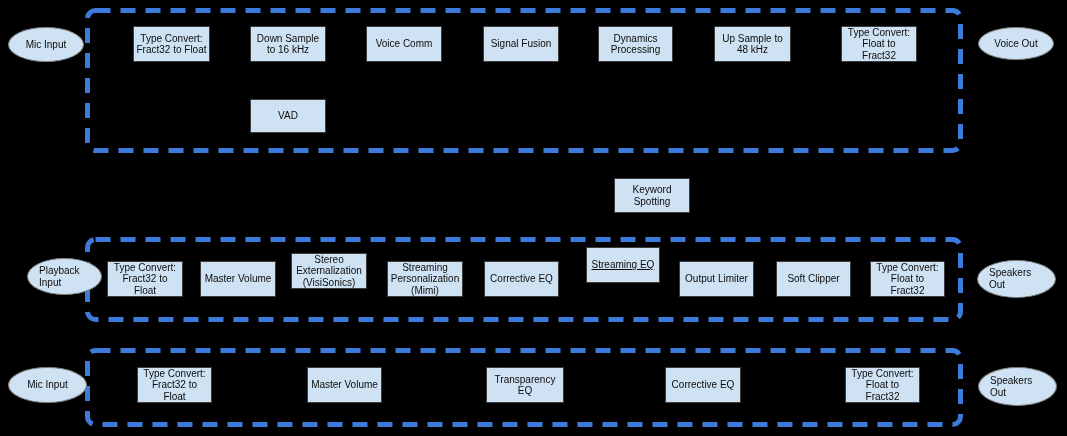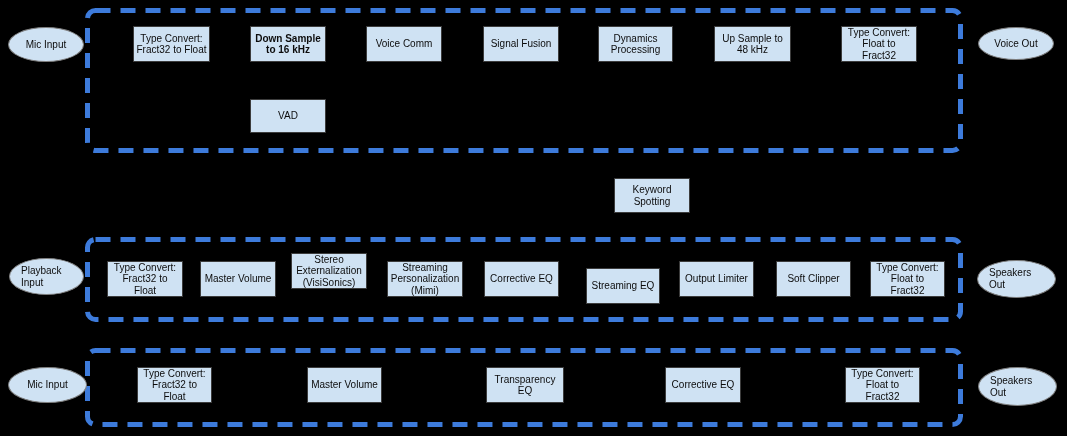--- a/index.html
+++ b/index.html
@@ -32,35 +32,35 @@
 <div id="canvas">
   <svg id="dash-layer" xmlns="http://www.w3.org/2000/svg" viewBox="0 0 1067 436">
       <rect x="87.5" y="10.5" width="873" height="140" rx="8" fill="none" stroke="#3d7bdb" stroke-width="5" stroke-dasharray="15 10"></rect>
       <rect x="87.5" y="239.5" width="873" height="80" rx="8" fill="none" stroke="#3d7bdb" stroke-width="5" stroke-dasharray="15 10"></rect>
       <rect x="87.5" y="350.5" width="873" height="74" rx="8" fill="none" stroke="#3d7bdb" stroke-width="5" stroke-dasharray="15 10"></rect>
     </svg>
 
 <div class="oval" style="left: 8px; top: 27px; width: 76px; height: 35px;">Mic Input</div>
     <div class="oval" style="left: 978px; top: 27px; width: 76px; height: 33px;">Voice Out</div>
     <div class="node" style="left: 133px; top: 26px; width: 77px; height: 36px;">Type Convert: Fract32 to Float</div>
-    <div class="node" style="left: 250px; top: 26px; width: 76px; height: 36px; font-weight: bold;">Down Sample to 16 kHz</div>
+    <div class="node" style="left: 250px; top: 26px; width: 76px; height: 36px;">Down Sample to 16 kHz</div>
     <div class="node" style="left: 366px; top: 26px; width: 76px; height: 36px;">Voice Comm</div>
     <div class="node" style="left: 483px; top: 26px; width: 76px; height: 36px;">Signal Fusion</div>
     <div class="node" style="left: 598px; top: 26px; width: 75px; height: 36px;">Dynamics Processing</div>
     <div class="node" style="left: 714px; top: 26px; width: 77px; height: 36px;">Up Sample to 48 kHz</div>
     <div class="node" style="left: 841px; top: 26px; width: 76px; height: 36px;">Type Convert: Float to Fract32</div>
     <div class="node" style="left: 250px; top: 99px; width: 76px; height: 34px;">VAD</div>
-    <div class="oval" style="left: 9px; top: 258px; width: 75px; height: 37px;">Playback Input</div>
+    <div class="oval" style="left: 27px; top: 258px; width: 75px; height: 37px;">Playback Input</div>
     <div class="oval" style="left: 977px; top: 260px; width: 79px; height: 38px;">Speakers Out</div>
     <div class="node" style="left: 107px; top: 261px; width: 76px; height: 36px;">Type Convert: Fract32 to Float</div>
     <div class="node" style="left: 200px; top: 261px; width: 76px; height: 36px;">Master Volume</div>
     <div class="node" style="left: 291px; top: 253px; width: 76px; height: 36px;">Stereo Externalization (VisiSonics)</div>
     <div class="node" style="left: 387px; top: 261px; width: 76px; height: 36px;">Streaming Personalization (Mimi)</div>
     <div class="node" style="left: 484px; top: 261px; width: 75px; height: 36px;">Corrective EQ</div>
-    <div class="node" style="left: 586px; top: 268px; width: 74px; height: 36px;">Streaming EQ</div>
+    <div class="node" style="left: 586px; top: 247px; width: 74px; height: 36px; text-decoration: underline;">Streaming EQ</div>
     <div class="node" style="left: 679px; top: 261px; width: 75px; height: 36px;">Output Limiter</div>
     <div class="node" style="left: 776px; top: 261px; width: 75px; height: 36px;">Soft Clipper</div>
     <div class="node" style="left: 870px; top: 261px; width: 75px; height: 36px;">Type Convert: Float to Fract32</div>
     <div class="oval" style="left: 8px; top: 367px; width: 79px; height: 36px;">Mic Input</div>
     <div class="oval" style="left: 978px; top: 367px; width: 79px; height: 39px;">Speakers Out</div>
     <div class="node" style="left: 137px; top: 367px; width: 75px; height: 36px;">Type Convert: Fract32 to Float</div>
     <div class="node" style="left: 307px; top: 367px; width: 75px; height: 36px;">Master Volume</div>
     <div class="node" style="left: 486px; top: 367px; width: 78px; height: 36px;">Transparency EQ</div>
     <div class="node" style="left: 665px; top: 367px; width: 76px; height: 36px;">Corrective EQ</div>
     <div class="node" style="left: 845px; top: 367px; width: 75px; height: 36px;">Type Convert: Float to Fract32</div>

